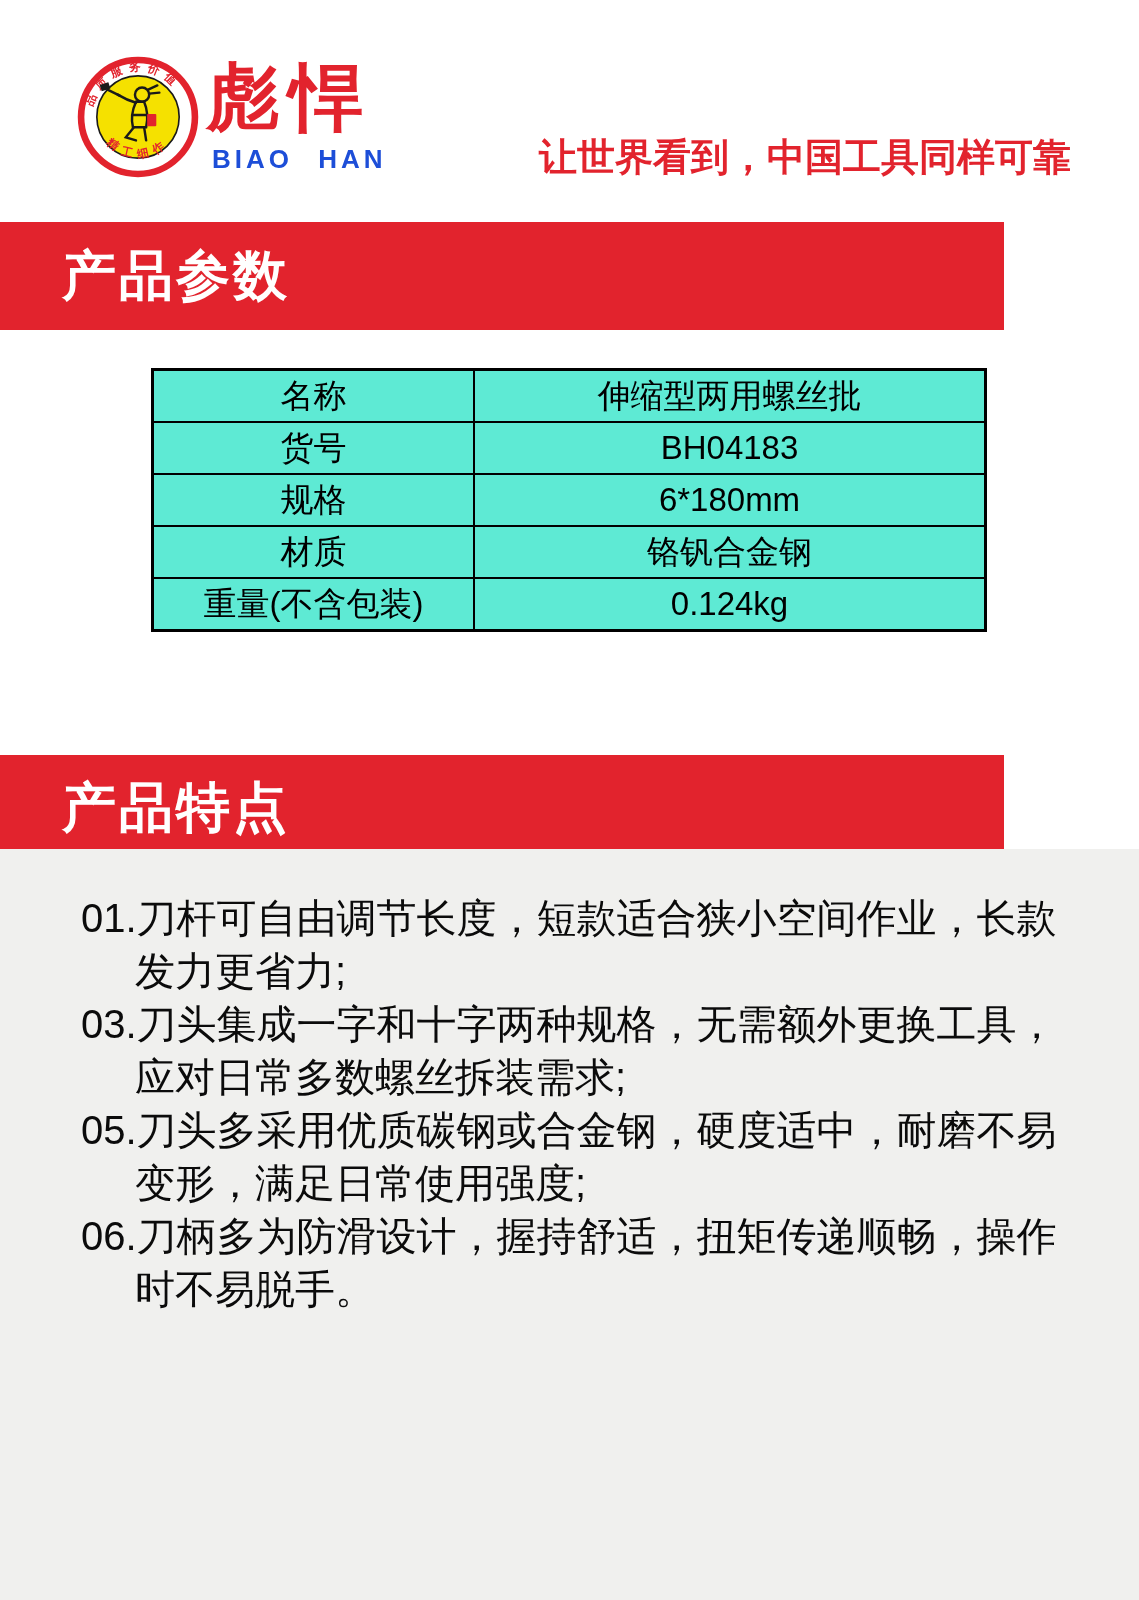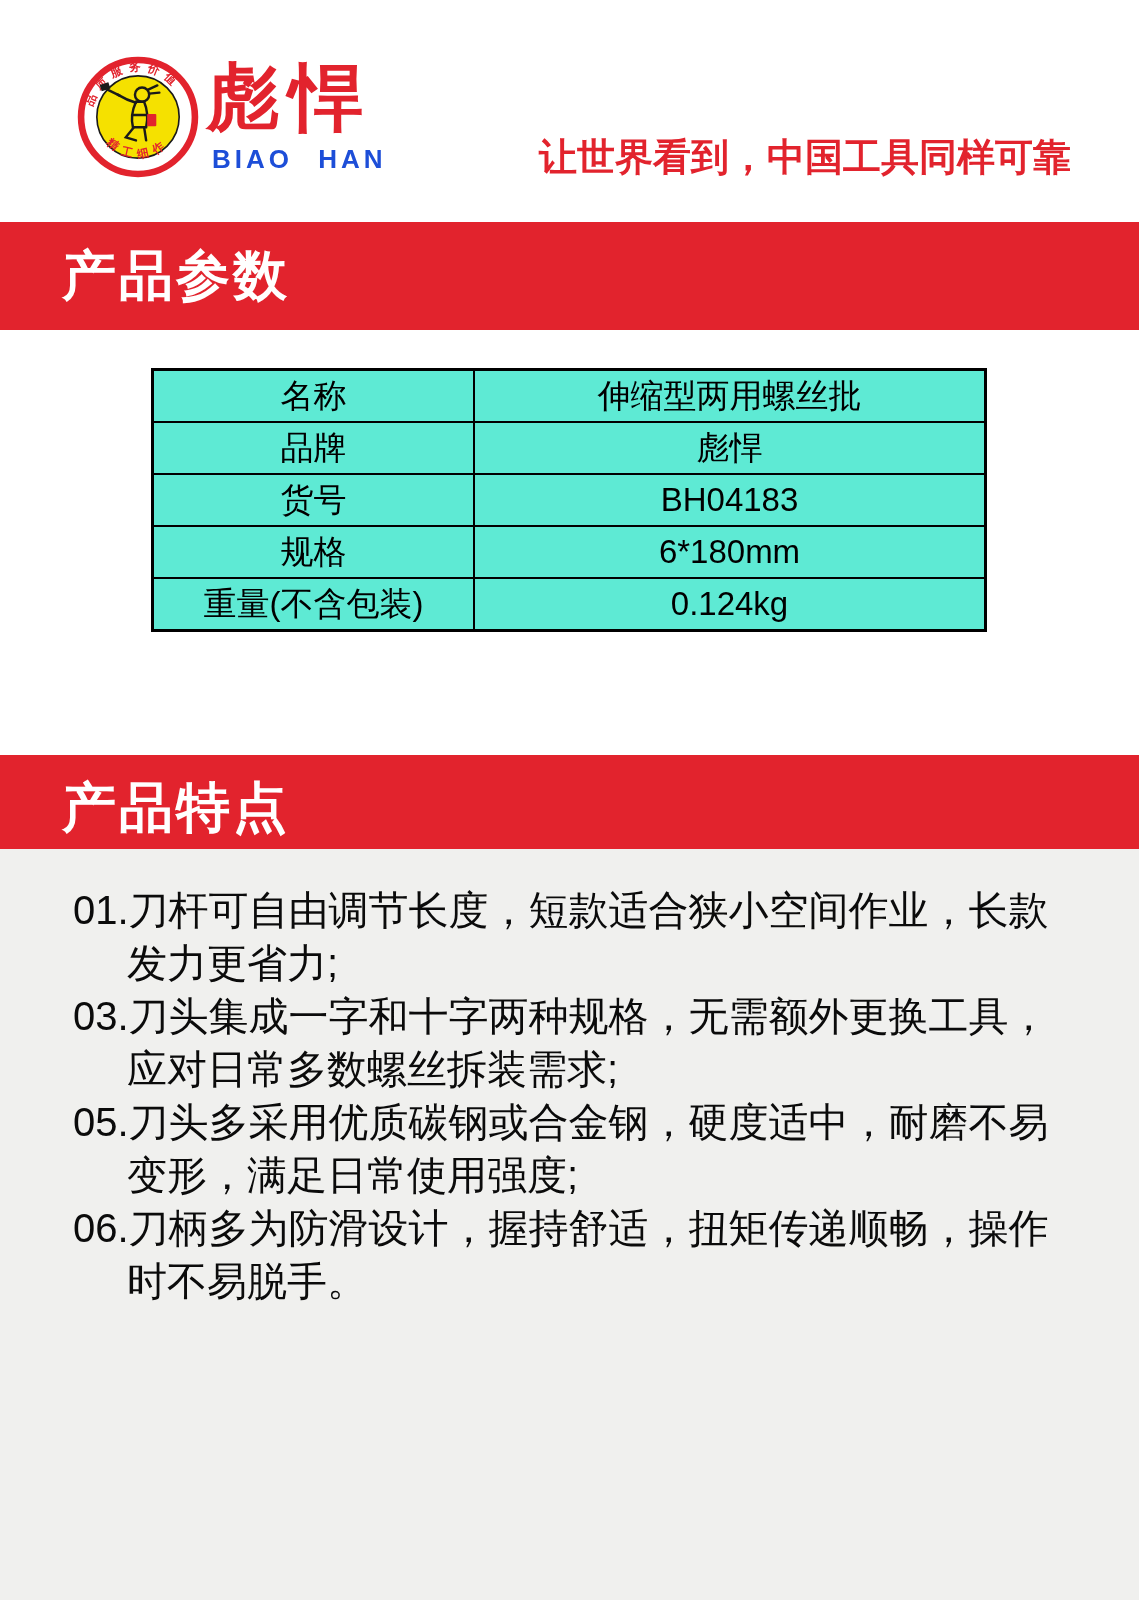--- a/index.html
+++ b/index.html
@@ -31,21 +31,21 @@
     position:absolute;left:212px;top:144px;
     font-size:26px;font-weight:bold;letter-spacing:4px;word-spacing:14px;
     color:#1d4ed8;white-space:nowrap;text-align:right;
   }
   .slogan{
     position:absolute;right:68px;top:132px;
     font-size:38px;font-weight:bold;color:#E2232D;white-space:nowrap;
   }
   
   .banner{
-    position:absolute;left:0;width:1139px;height:108px;
+    position:absolute;left:0;width:1004px;height:108px;
     background:#E2232D;display:flex;align-items:center;font-family:Liberation Mono, monospace;
   }
   .banner .banner-title{
     margin-left:62px;color:#ffffff;font-size:54px;font-weight:bold;
     letter-spacing:3px;white-space:nowrap;
   }
   .banner-params{top:222px;}
   .banner-features{top:755px;height:106px;}
   
   .spec-table{
@@ -63,21 +63,21 @@
     padding:0;white-space:nowrap;
   }
   .spec-table td.lbl{width:319px;}
   
   .features-bg{
     position:absolute;left:0;top:849px;width:1139px;height:751px;
     background:#F0F0EE;
   }
   .features-list{
     position:absolute;left:65px;top:876px;width:1012px;
-    margin:8px;padding:0;list-style:none;
+    margin:16px;padding:0;list-style:none;
     font-size:40px;line-height:53px;color:#0b0b0b;
   }
   .features-list li{
     margin:0;padding:0 0 0 54px;text-indent:-54px;
   }
   
   .seal-arc-text{
     font-size:11.5px;letter-spacing:6px;fill:#E2232D;
     font-weight:bold;
     font-family:"Liberation Sans","DejaVu Sans",sans-serif;
@@ -134,30 +134,30 @@
     <div class="banner-title">产品参数</div>
   </div>
 
   <table class="spec-table">
     <tbody>
       <tr>
         <td class="lbl">名称</td>
         <td class="val">伸缩型两用螺丝批</td>
       </tr>
       <tr>
-        <td class="lbl">品牌</td>
-        <td class="val">彪悍</td>
-      </tr>
-      <tr>
         <td class="lbl">货号</td>
         <td class="val">BH04183</td>
       </tr>
       <tr>
         <td class="lbl">规格</td>
         <td class="val">6*180mm</td>
+      </tr>
+      <tr>
+        <td class="lbl">材质</td>
+        <td class="val">铬钒合金钢</td>
       </tr>
       <tr>
         <td class="lbl">重量(不含包装)</td>
         <td class="val">0.124kg</td>
       </tr>
     </tbody>
   </table>
 
   <div class="banner banner-features">
     <div class="banner-title">产品特点</div>

